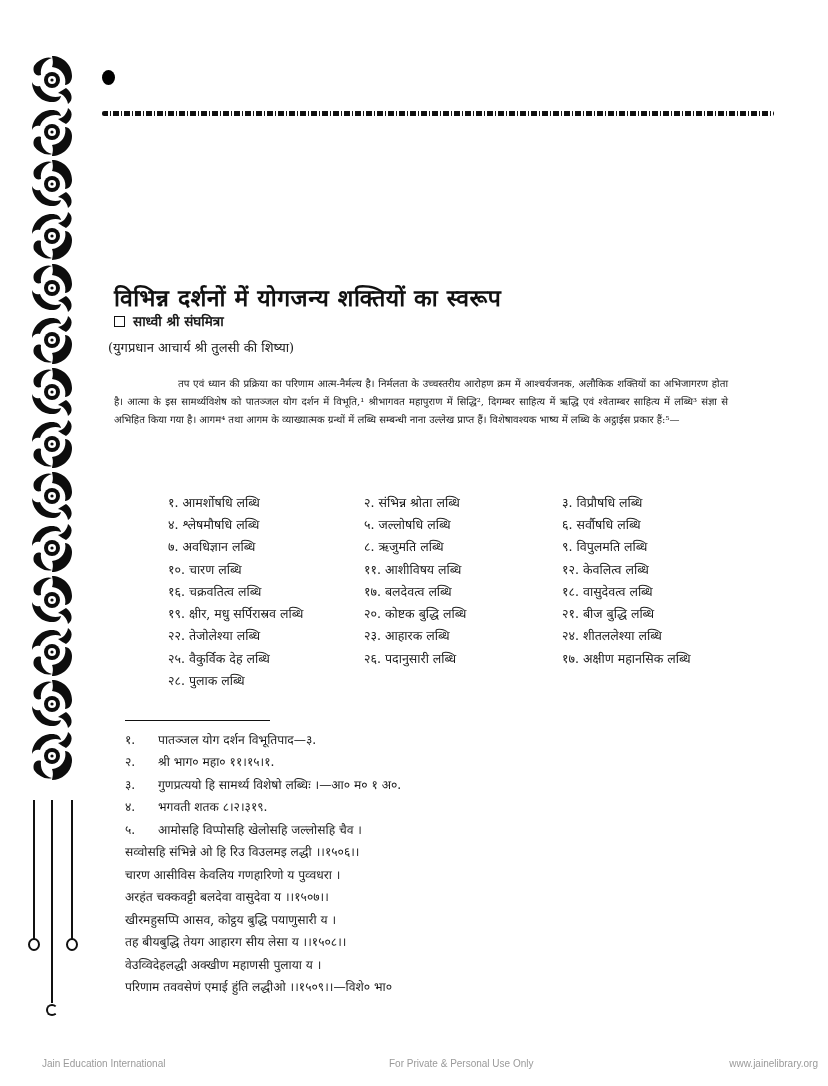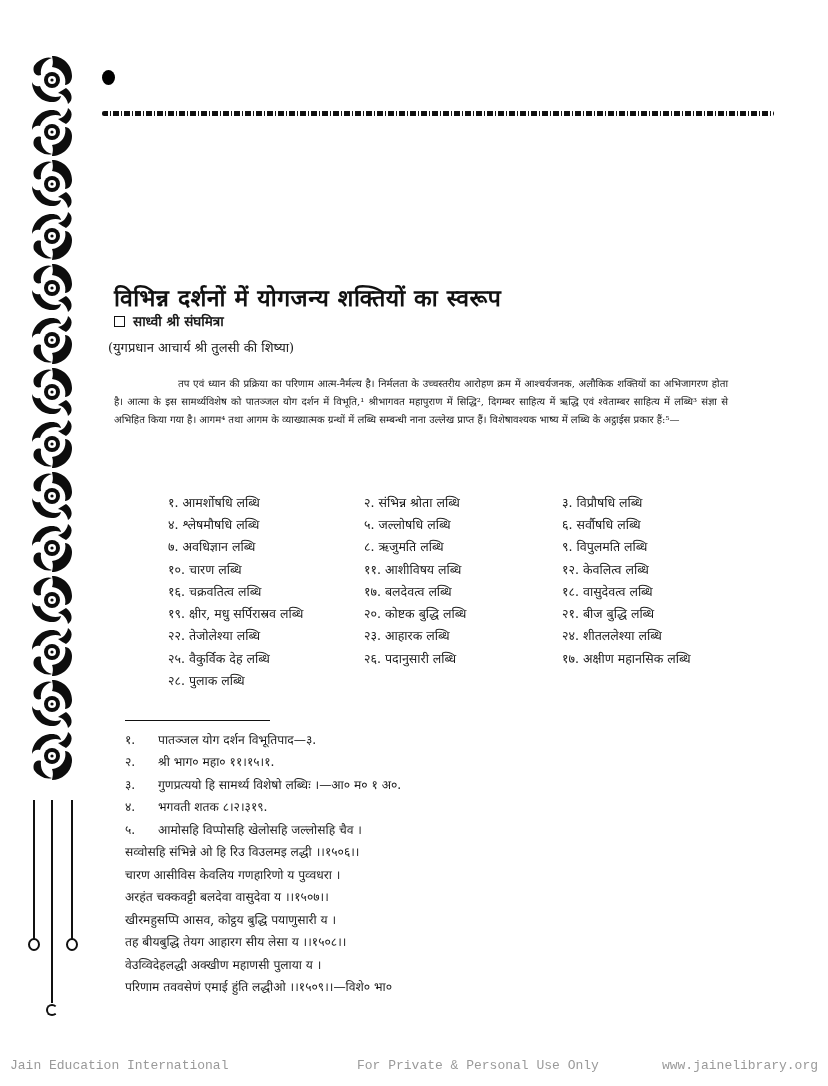--- a/index.html
+++ b/index.html
@@ -21,21 +21,21 @@
   .affil { position:absolute; left:108px; top:338px; font-size:13px; }
   .para { position:absolute; left:114px; top:375px; width:614px; font-size:10px; line-height:18px; text-align:justify; }
   .para .indent { display:inline-block; width:64px; }
   .labdhi { position:absolute; left:168px; top:491px; width:580px; font-size:12.5px; }
   .labdhi .row { display:flex; height:22.3px; align-items:center; }
   .labdhi .c1 { width:196px; } .labdhi .c2 { width:198px; } .labdhi .c3 { width:186px; }
   .fn-rule { position:absolute; left:125px; top:720px; width:145px; height:1px; background:#111; }
   .footnotes { position:absolute; left:125px; top:728px; font-size:12.2px; }
   .fn { display:flex; height:22.5px; align-items:center; }
   .fn .num { width:33px; }
-  .footer { position:absolute; top:1058px; font-family:Liberation Mono, monospace; font-size:13px; color:#9a9a9a; }
+  .footer { position:absolute; top:1058px; font-family:Liberation Sans, sans-serif; font-size:10px; color:#9a9a9a;margin-left:32px; }
 </style>
 </head>
 <body>
 
 <div class="border" id="border">
     <div>
       <svg viewBox="0 0 52 56" class="motif">
         <g fill="#0d0d0d">
           <path d="M26 4c10 0 20 8 20 20 0 5-3 9-7 9 2-8-3-17-13-18 2-5 0-9 0-11z"></path>
           <path d="M8 14c4-6 12-10 18-8-8 2-12 9-11 17-5 2-9-3-7-9z"></path>

